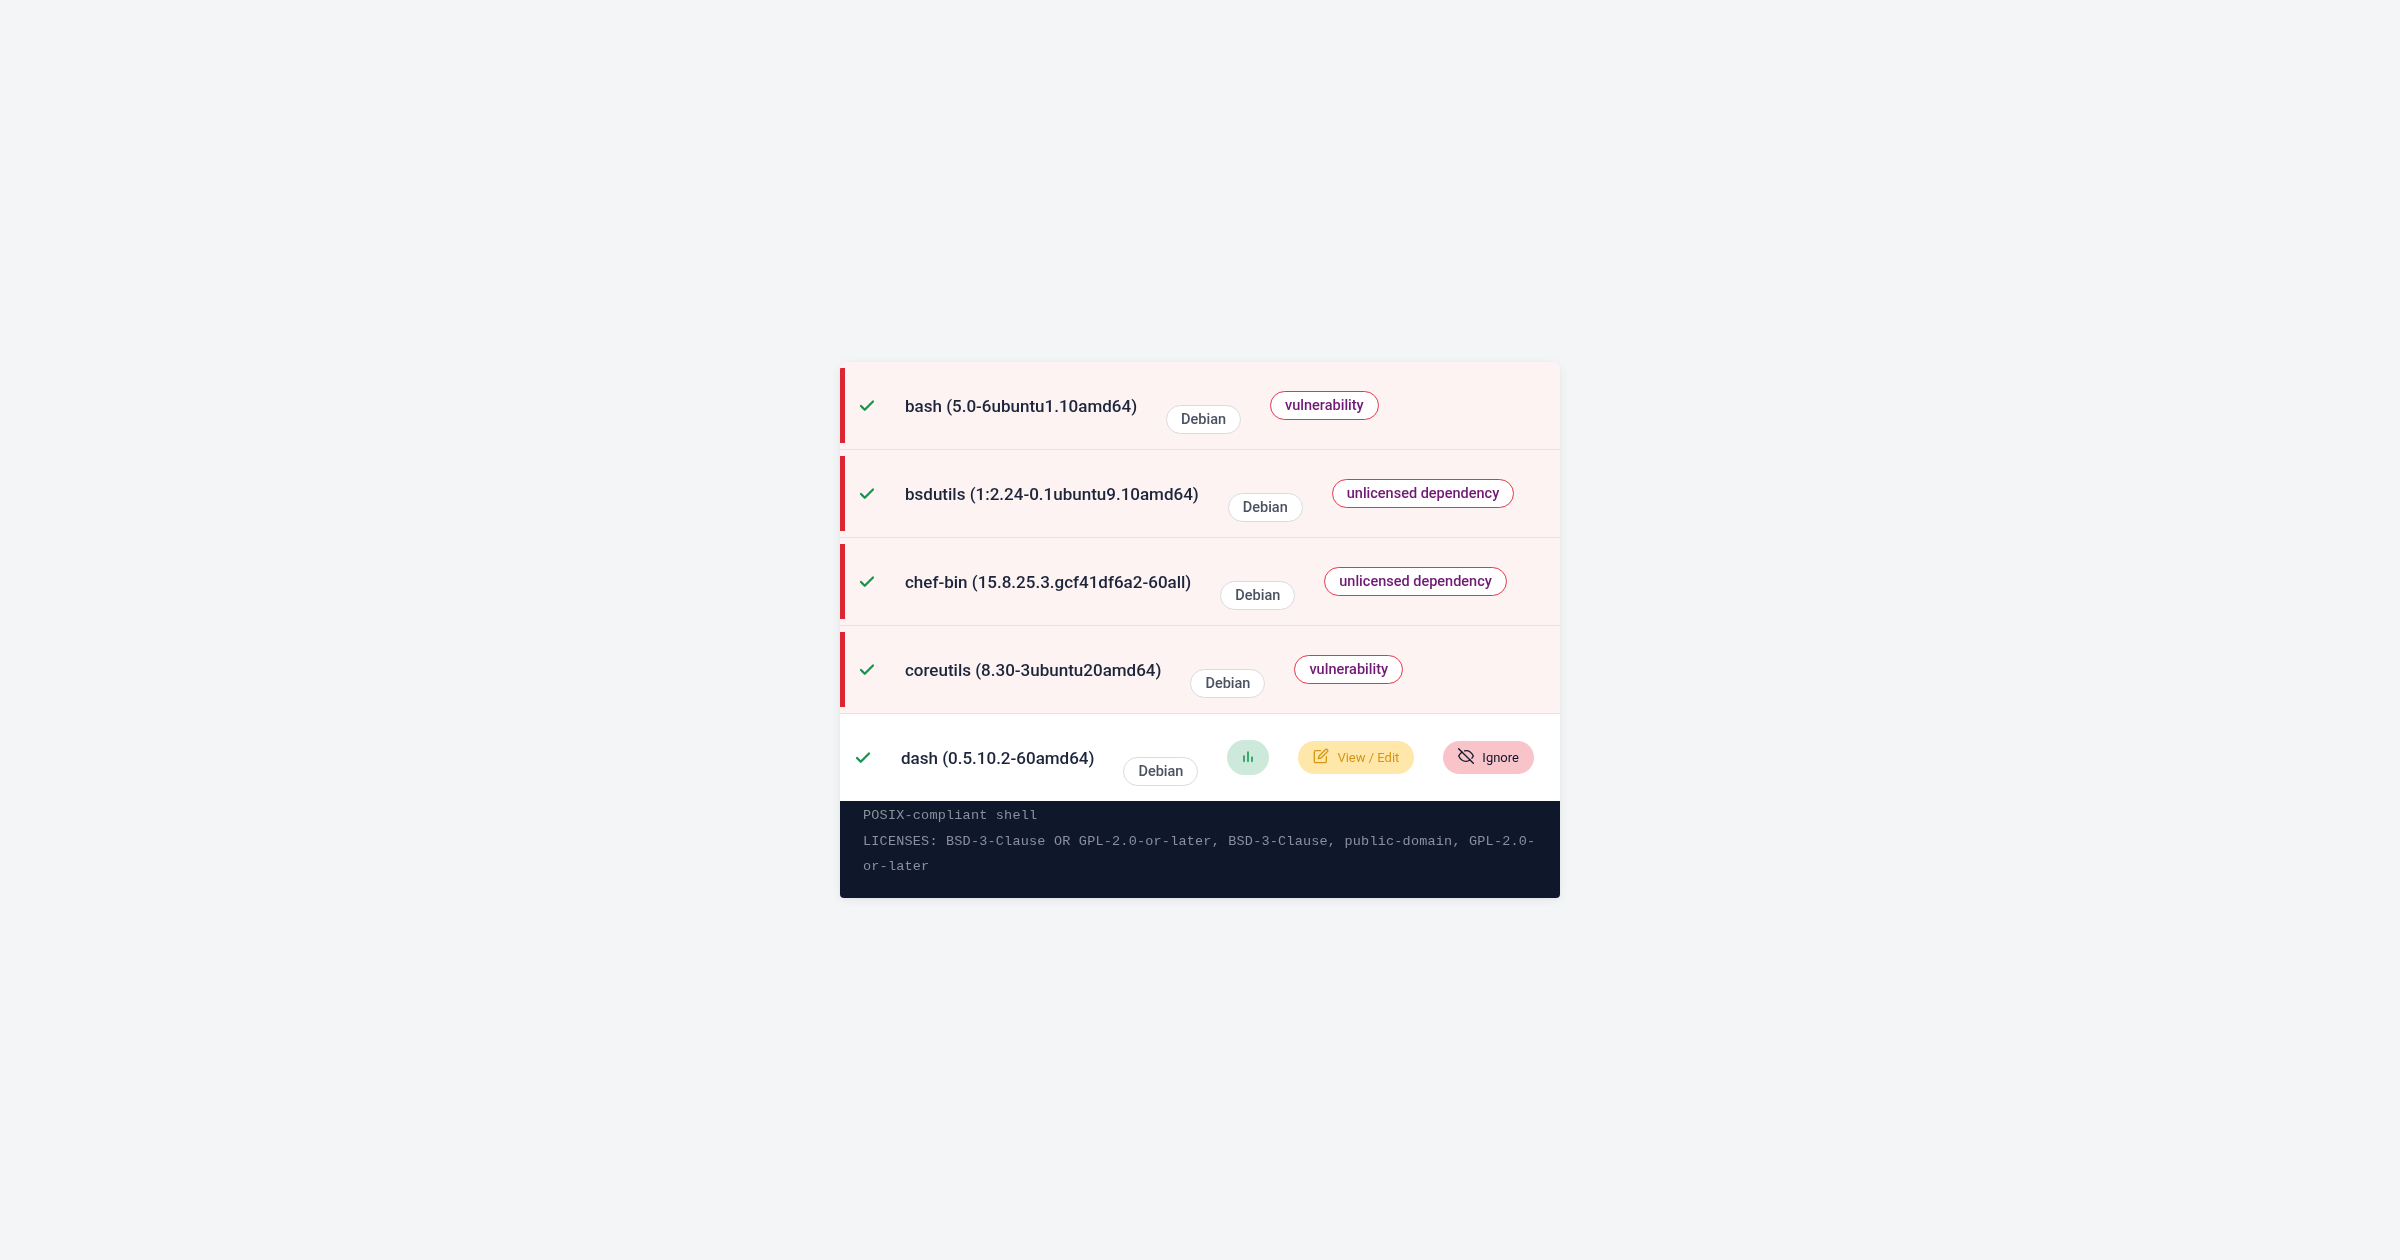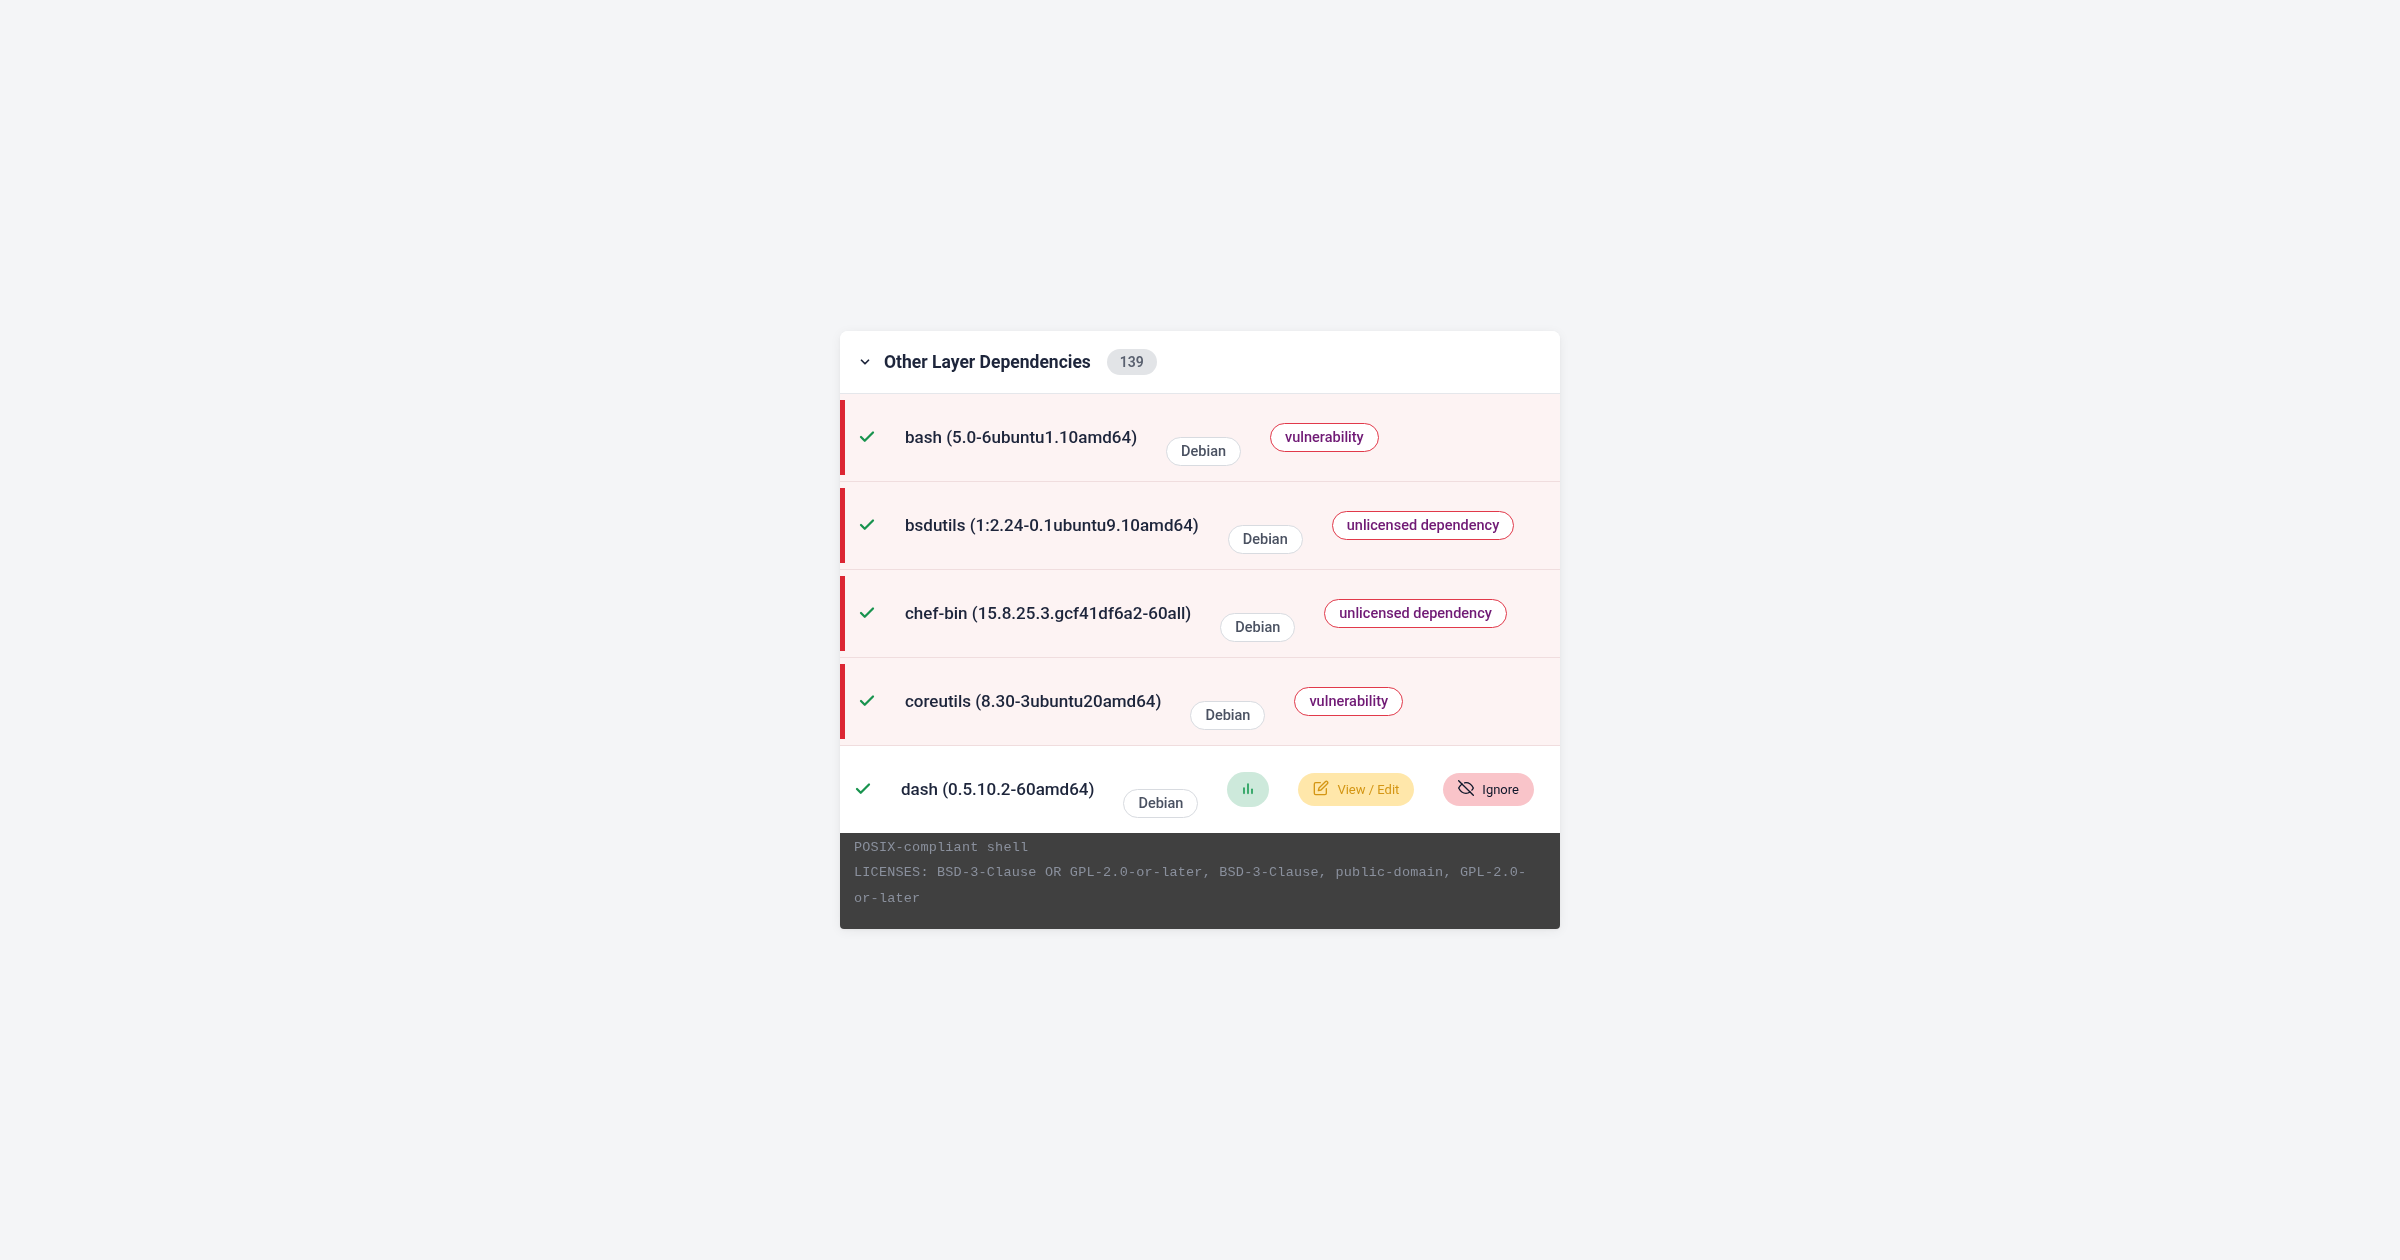--- a/index.html
+++ b/index.html
@@ -156,47 +156,38 @@
       background: #f9c4c9;
       color: #0f172a;
     }
     
     .pill-btn svg {
       width: 16px;
       height: 16px;
     }
     
     .expanded-details {
-      padding: 2px 18px 18px 14px;
-      background: #404040;
+      padding: 2px 18px 18px 23px;
+      background: #0f172a;
     }
     
     .detail-line {
       font-family: "SFMono-Regular", Consolas, "Liberation Mono", Menlo, monospace;
       font-size: 13.5px;
       color: #8a909d;
       line-height: 1.9;
       letter-spacing: 0.2px;
     }
   </style>
 </head>
 <body>
 
 <div class="panel">
 
 
-  <div class="section-header expanded">
-    <span class="chevron">
-      <svg viewBox="0 0 24 24" fill="none" stroke="currentColor" stroke-width="3" stroke-linecap="round" stroke-linejoin="round">
-          <polyline points="6 9 12 15 18 9"></polyline>
-        </svg>
-    </span>
-    <span>Other Layer Dependencies</span>
-    <span class="count-badge">139</span>
-  </div>
 
   <div class="dep-row flagged">
     <span class="check-icon">
       <svg viewBox="0 0 24 24" fill="none" stroke="currentColor" stroke-width="3" stroke-linecap="round" stroke-linejoin="round">
           <polyline points="20 6 9 17 4 12"></polyline>
         </svg>
     </span>
     <span class="dep-name">bash (5.0-6ubuntu1.10amd64)</span>
     <span class="pill pill-outline">Debian</span>
     <span class="pill pill-danger">vulnerability</span>

